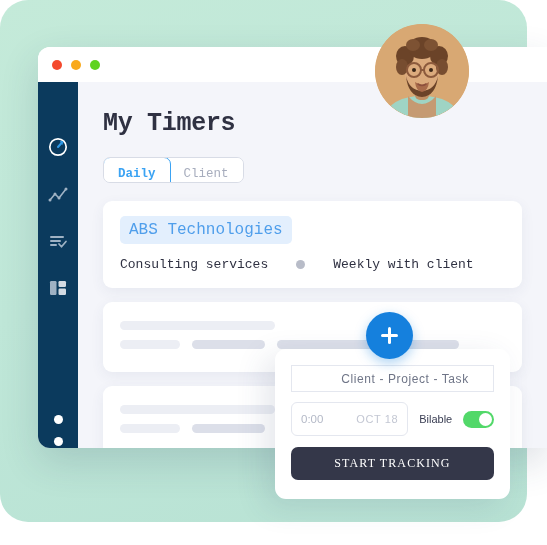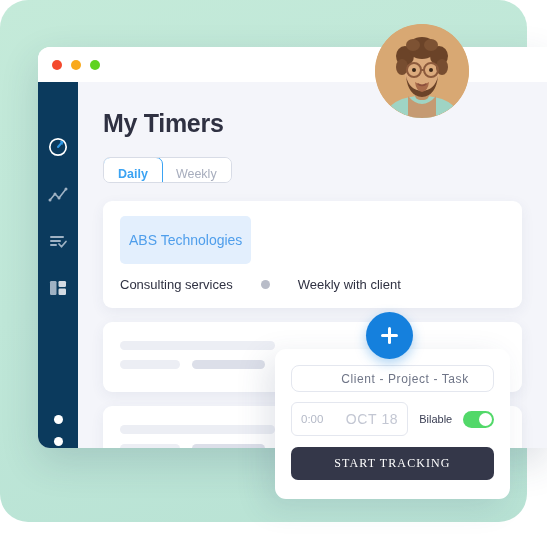--- a/index.html
+++ b/index.html
@@ -32,20 +32,21 @@
   
   .app-window {
     position: absolute;
     left: 38px; top: 47px;
     width: 509px;
     height: 401px;
     border-radius: 12px 0 0 12px;
     background: #ffffff;
     overflow: hidden;
     box-shadow: 0 14px 38px rgba(40, 55, 90, .16);
+    font-family: Liberation Mono, monospace;
   }
 
   .titlebar {
     position: absolute;
     left: 0; top: 0;
     width: 100%;
     height: 35px;
     background: #ffffff;
     display: flex;
     align-items: center;
@@ -142,22 +143,22 @@
     border-radius: 9px;
     box-shadow: 0 4px 14px rgba(60, 75, 120, .07);
   }
   .card.first { margin-top: 18px; padding: 15px 17px 16px 17px; }
   .card.skeleton { margin-top: 14px; height: 70px; padding: 19px 17px; }
 
   .tag {
     display: inline-block;
     background: #e3effd;
     color: #4f9eeb;
-    font-size: 14px;
-    padding: 16px 9px;
+    font-size: 16px;
+    padding: 5px 9px;
     border-radius: 5px;
   }
   .card-row {
     margin-top: 13px;
     display: flex;
     align-items: center;
     gap: 28px;
     font-size: 13px;
     color: #2f3142;
   }
@@ -196,21 +197,21 @@
     background: #ffffff;
     border-radius: 11px;
     z-index: 5;
     padding: 16px 16px 0 16px;
     box-shadow: -10px 8px 30px rgba(55, 70, 110, .13);
   }
   .field {
     width: 203px;
     height: 27px;
     border: 1px solid #e4e7ef;
-    border-radius: 8px;
+    border-radius: 0;
     display: flex;
     align-items: center;
     justify-content: center;
     font-size: 12px;
     color: #6f7587;
     letter-spacing: .6px;
     padding-left: 25px;
   }
   .row2 {
     margin-top: 10px;
@@ -222,21 +223,21 @@
     width: 118px;
     height: 21px;
     border: 1px solid #e4e7ef;
     border-radius: 6px;
     display: flex;
     align-items: center;
     justify-content: space-between;
     padding: 16px 9px;
   }
   .time-val { font-size: 11.5px; color: #b4b9c7; }
-  .time-date { font-size: 14px; color: #c3c7d3; letter-spacing: .6px; }
+  .time-date { font-size: 11px; color: #c3c7d3; letter-spacing: .6px; }
   .billable-label { font-size: 11px; color: #3c4055; }
   .toggle {
     width: 31px; height: 17px;
     border-radius: 10px;
     background: #52d869;
     position: relative;
   }
   .toggle .knob {
     position: absolute;
     right: 2px; top: 2px;
@@ -338,21 +339,21 @@
         <span class="side-dot"></span>
       </div>
     </div>
 
     <div class="content">
 
       <div class="page-title">My Timers</div>
 
       <div class="tabs">
         <div class="tab active">Daily</div>
-        <div class="tab">Weekly</div>
+        <div class="tab">Client</div>
       </div>
 
       <div class="card first">
         <span class="tag">ABS Technologies</span>
         <div class="card-row">
           <span>Consulting services</span>
           <span class="row-dot"></span>
           <span>Weekly with client</span>
         </div>
       </div>

